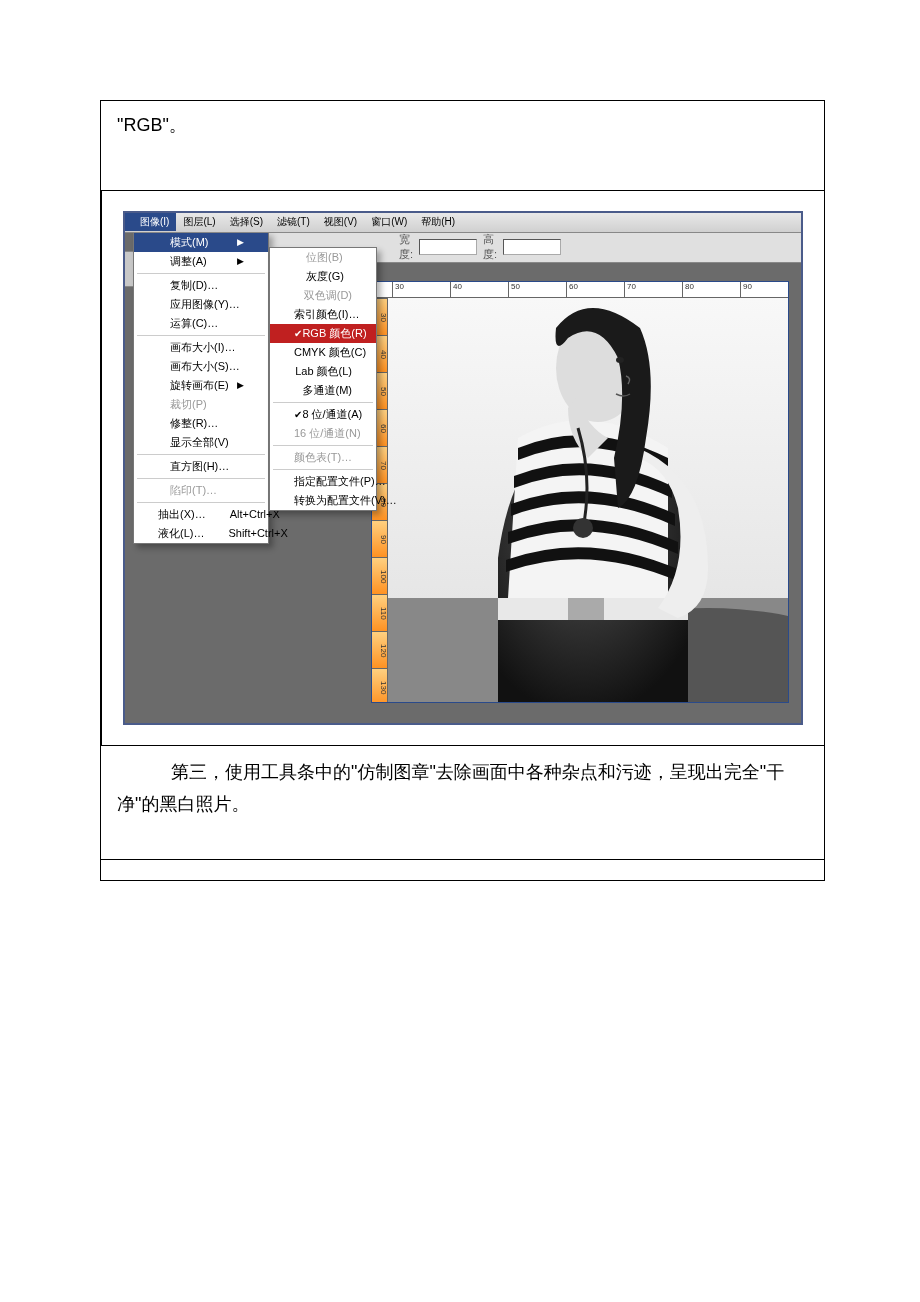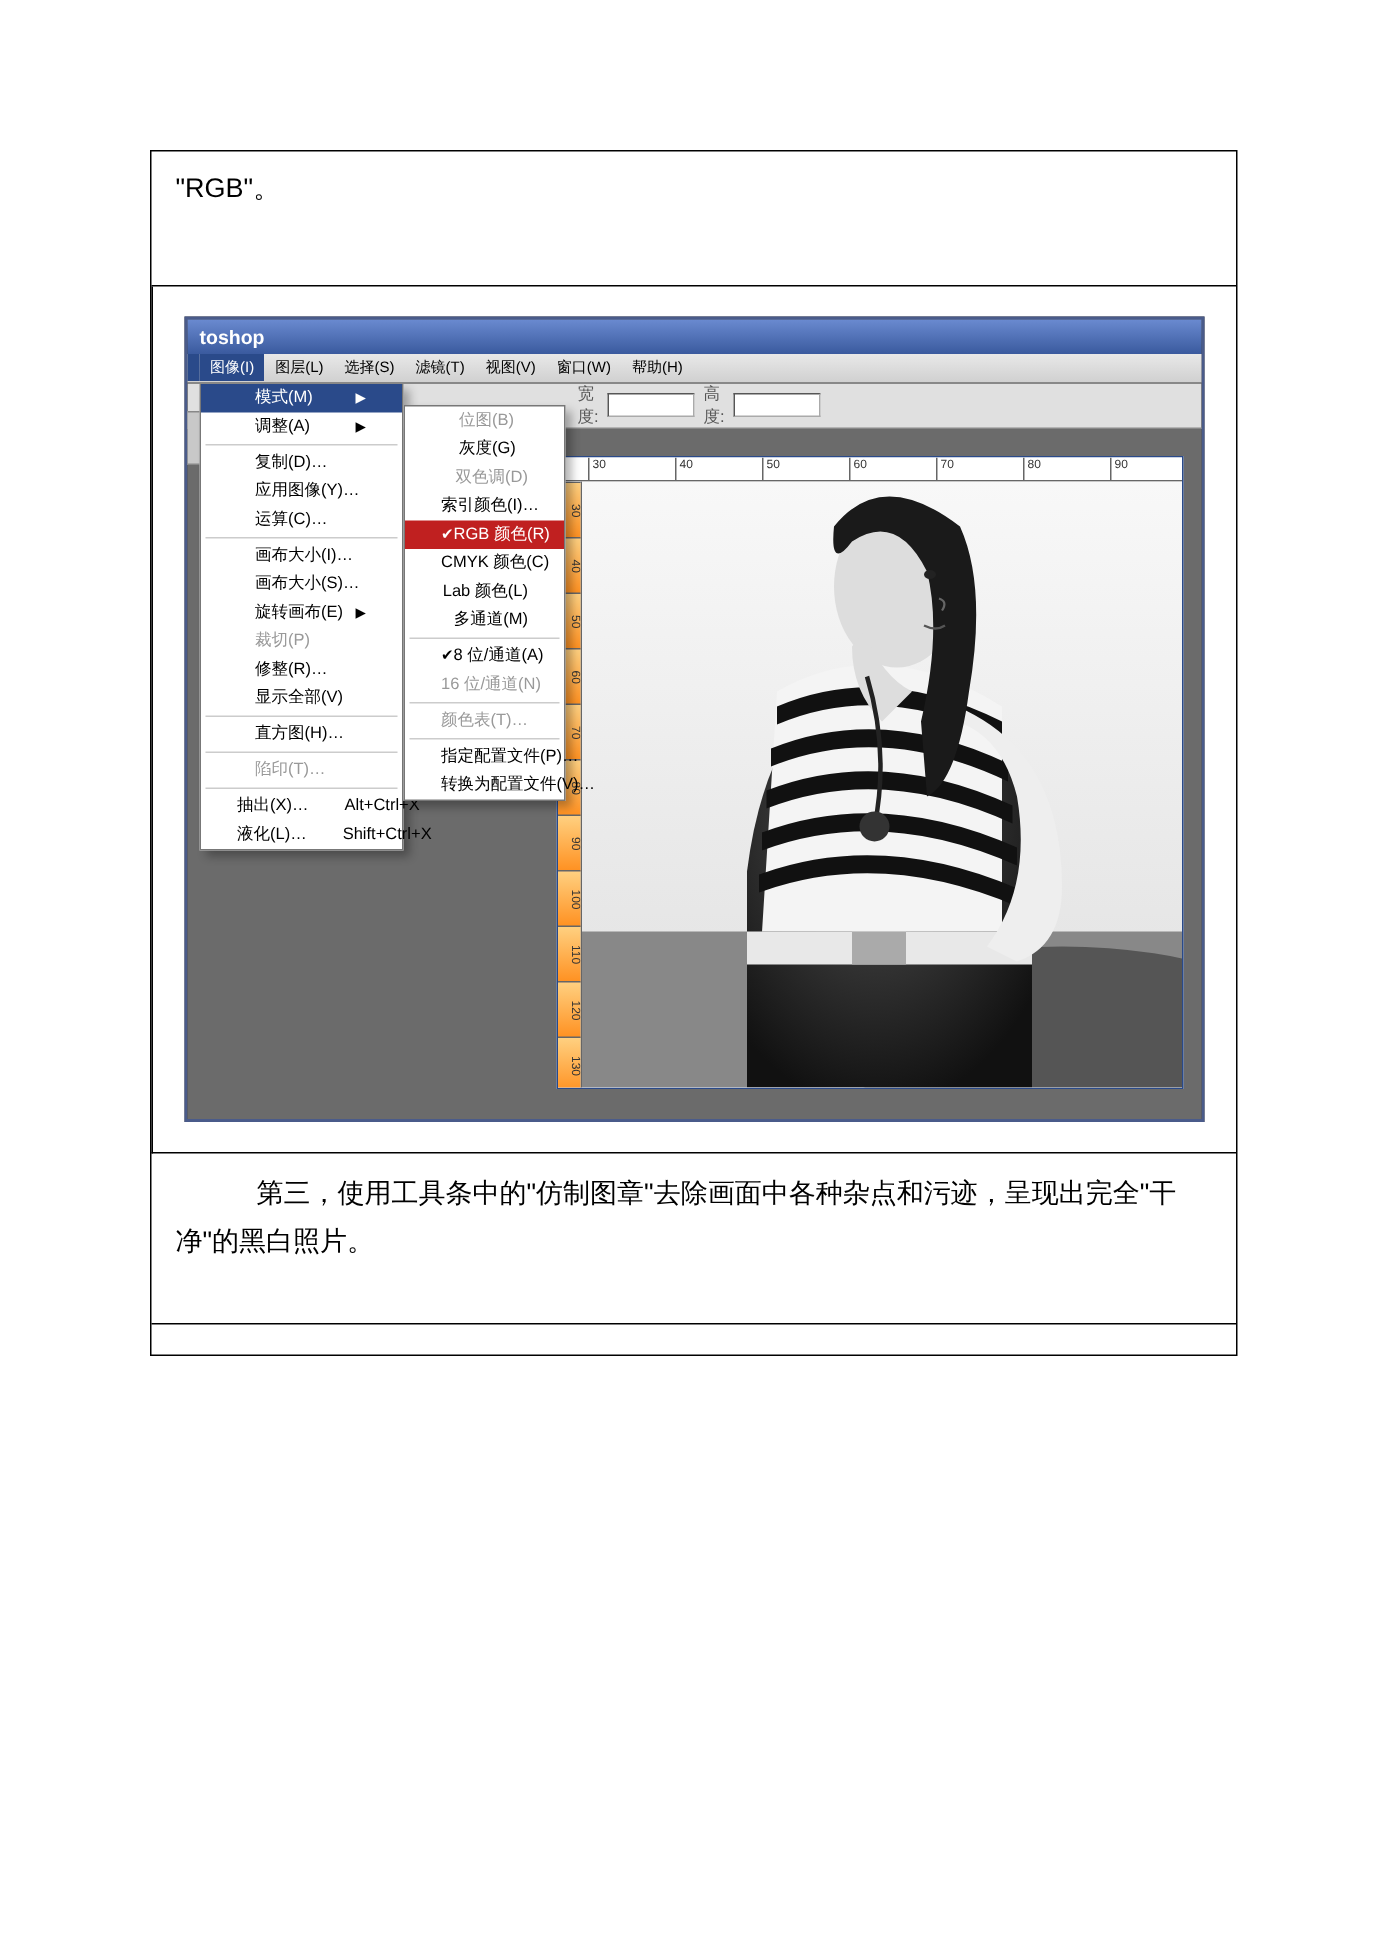--- a/index.html
+++ b/index.html
@@ -17,21 +17,21 @@
   .ps-app { border: 2px solid #4a5b8a; background: #404040; font-size: 11px; }
   .ps-titlebar { background: linear-gradient(#6a8ad0, #3a5a9e); color: #fff; padding: 4px 8px; font-size: 13px; font-weight: bold; }
   .ps-menubar { background: linear-gradient(#e8e8e8, #d0d0d0); border-bottom: 1px solid #888; height: 20px; display: flex; align-items: center; font-size: 10px; }
   .ps-menubar .left-stub { width: 8px; height: 18px; background: #2a4a8a; }
   .ps-menubar .menu-item { padding: 2px 7px; cursor: default; color: #000; }
   .ps-menubar .menu-item.active { background: #2a4a8a; color: #fff; }
 
   .ps-workarea { position: relative; background: #6b6b6b; height: 490px; overflow: hidden; }
 
   
-  .ps-options { position: absolute; top: 0; left: 0; right: 0; height: 30px; background: #e0e0e0; border-bottom: 1px solid #888; display: flex; align-items: center; gap: 6px; padding: 0 260px 0 260px; font-size: 11px; color: #555; }
+  .ps-options { position: absolute; top: 0; left: 14px; right: 0; height: 30px; background: #e0e0e0; border-bottom: 1px solid #888; display: flex; align-items: center; gap: 6px; padding: 0 260px 0 260px; font-size: 11px; color: #555; }
   .ps-options label { font-size: 11px; }
   .ps-options input { width: 58px; height: 16px; border: 1px inset #aaa; background: #fff; font-size: 10px; }
 
   
   .dropdown { position: absolute; background: #fff; border: 1px solid #777; box-shadow: 4px 4px 6px rgba(0,0,0,0.3); font-size: 11px; color: #000; }
   .dropdown .dd-item { padding: 2px 24px; white-space: nowrap; line-height: 15px; display: flex; align-items: center; }
   .dropdown .dd-item .shortcut { margin-left: auto; padding-left: 24px; color: #000; }
   .dropdown .dd-item.disabled { color: #999; text-align: center; }
   .dropdown .dd-item.hl { background: #2a4a8a; color: #fff; }
   .dropdown .dd-item.submenu::after { content: "▶"; margin-left: auto; font-size: 9px; }
@@ -68,23 +68,20 @@
   <div class="outer-box">
 
     <div class="cell text-top">
       <p>"RGB"。</p>
       <div style="height:40px"></div>
     </div>
 
     <div class="cell screenshot-cell">
       <div class="screenshot-frame">
         <div class="ps-app">
-          <div class="ps-titlebar">
-            <span>toshop</span>
-          </div>
           <div class="ps-menubar">
             <div class="left-stub"></div>
             <span class="menu-item active">图像(I)</span>
             <span class="menu-item">图层(L)</span>
             <span class="menu-item">选择(S)</span>
             <span class="menu-item">滤镜(T)</span>
             <span class="menu-item">视图(V)</span>
             <span class="menu-item">窗口(W)</span>
             <span class="menu-item">帮助(H)</span>
           </div>

